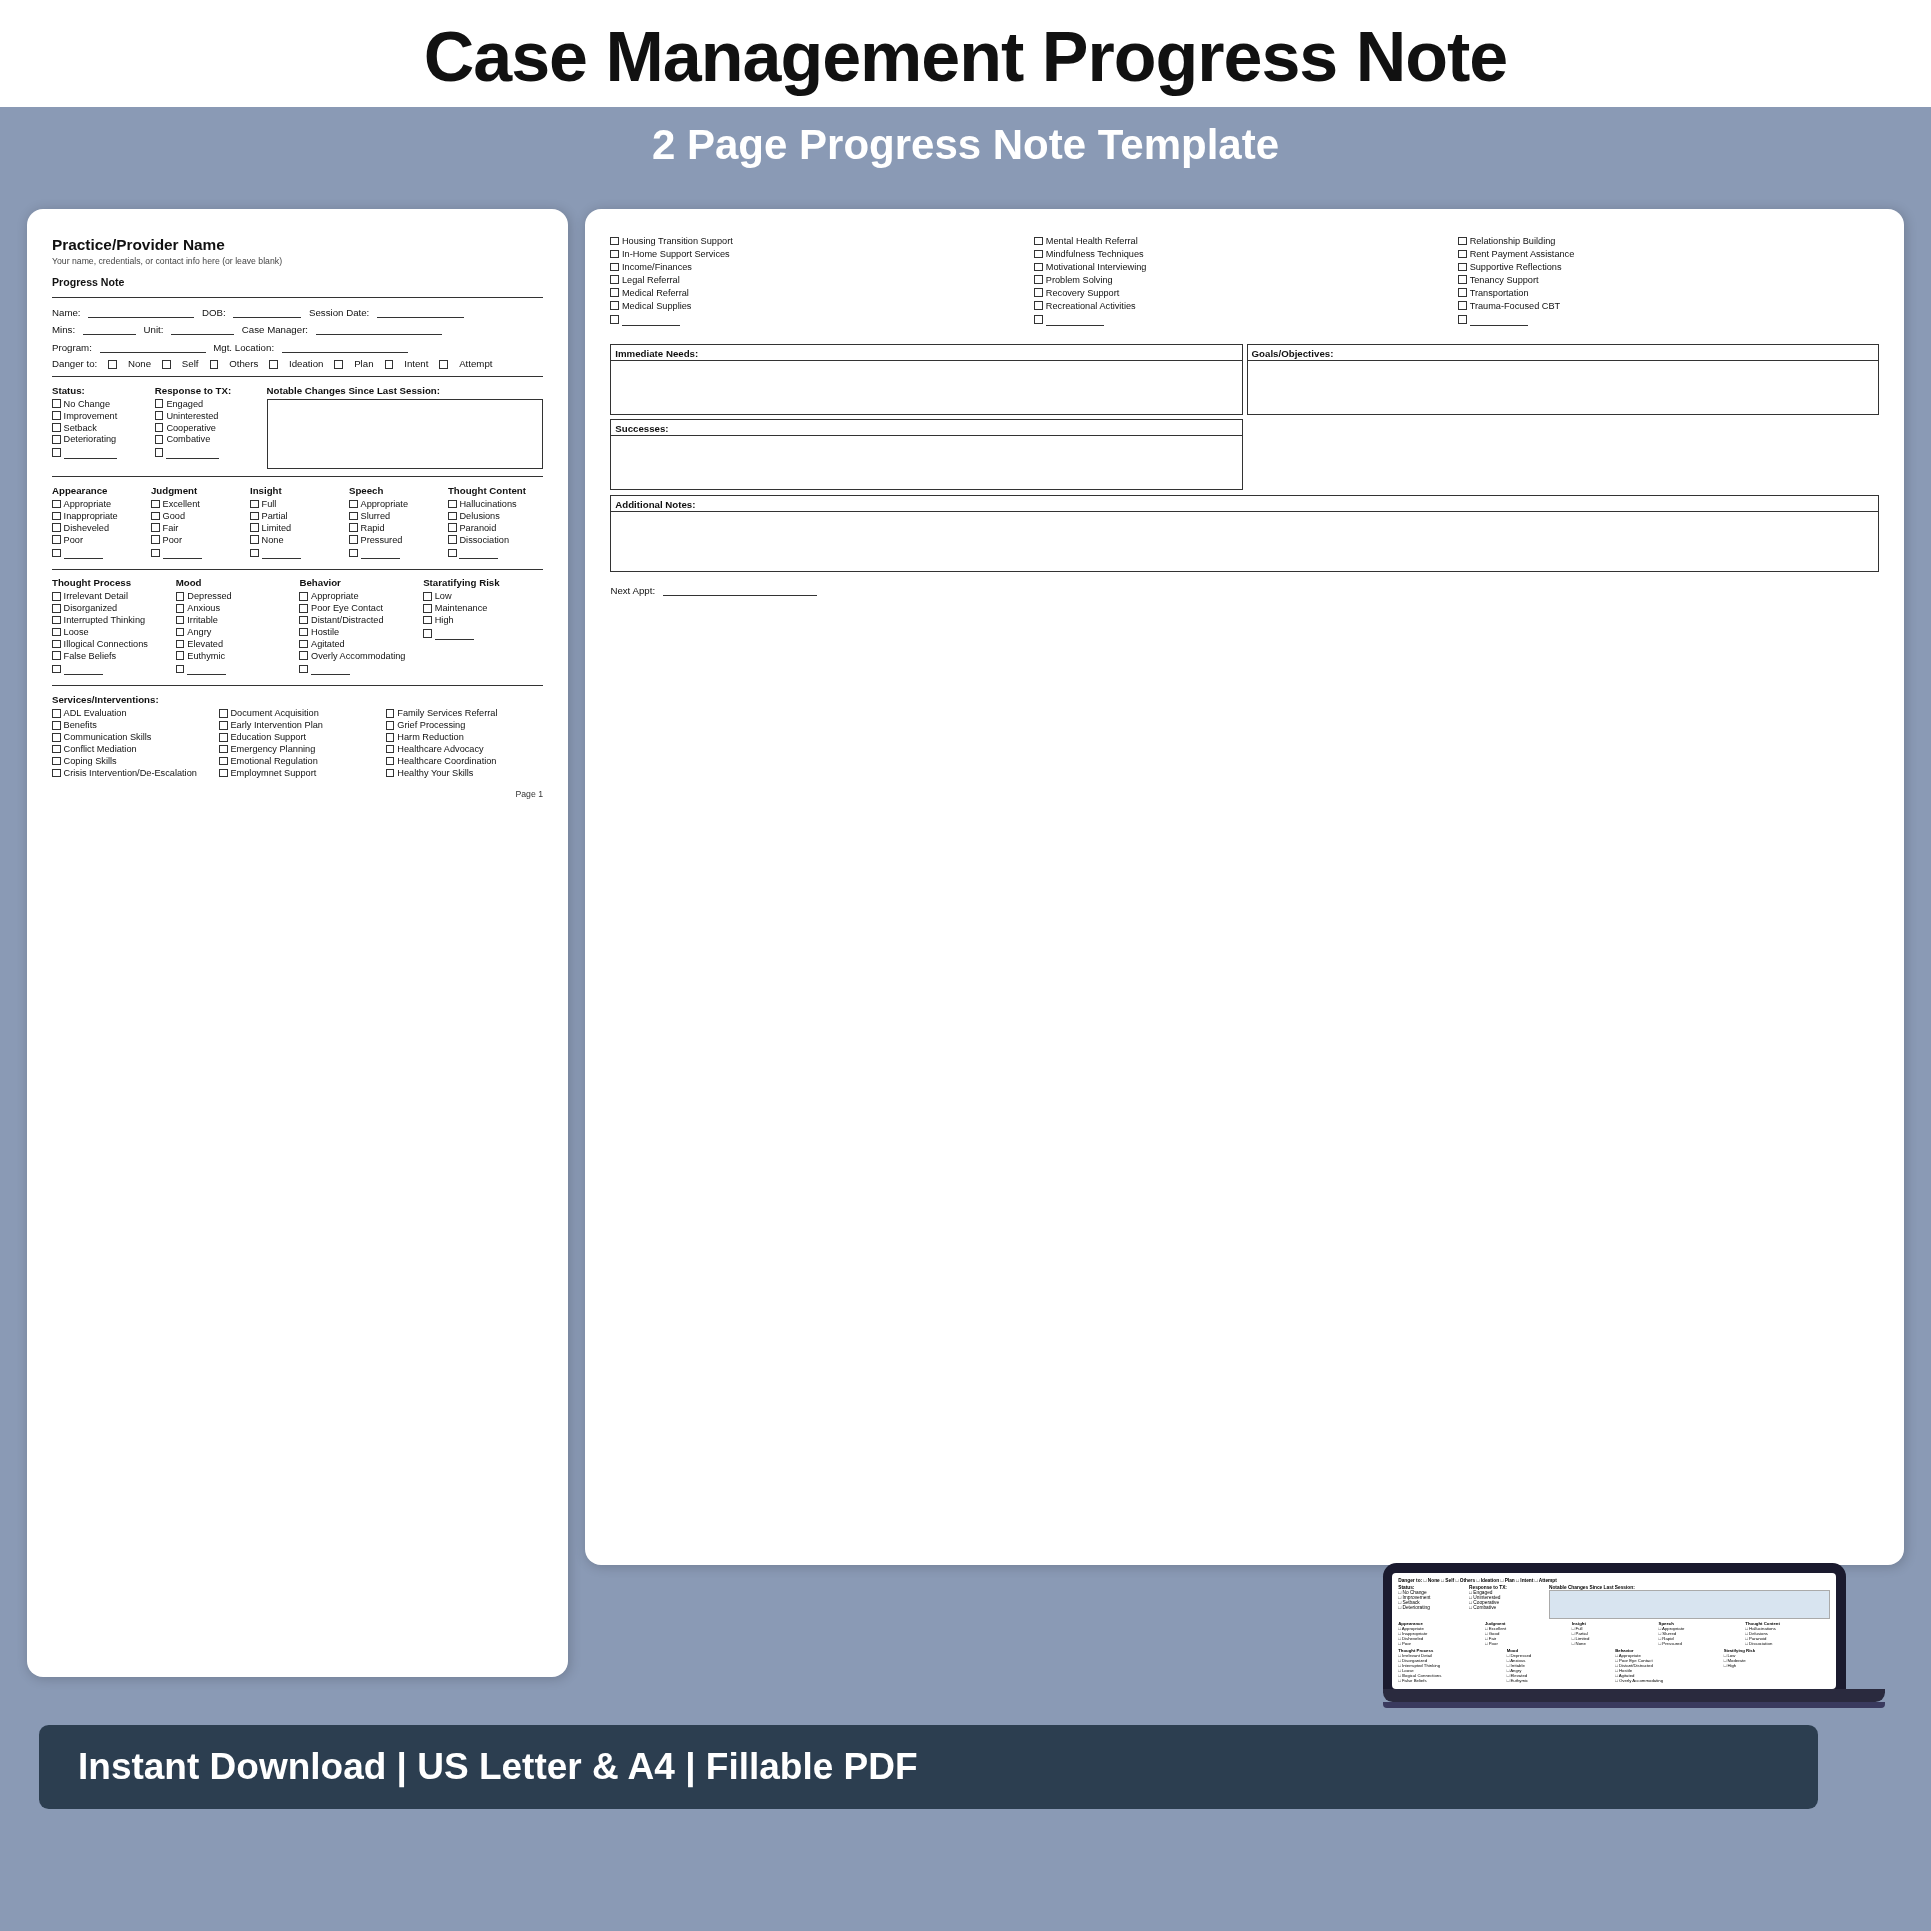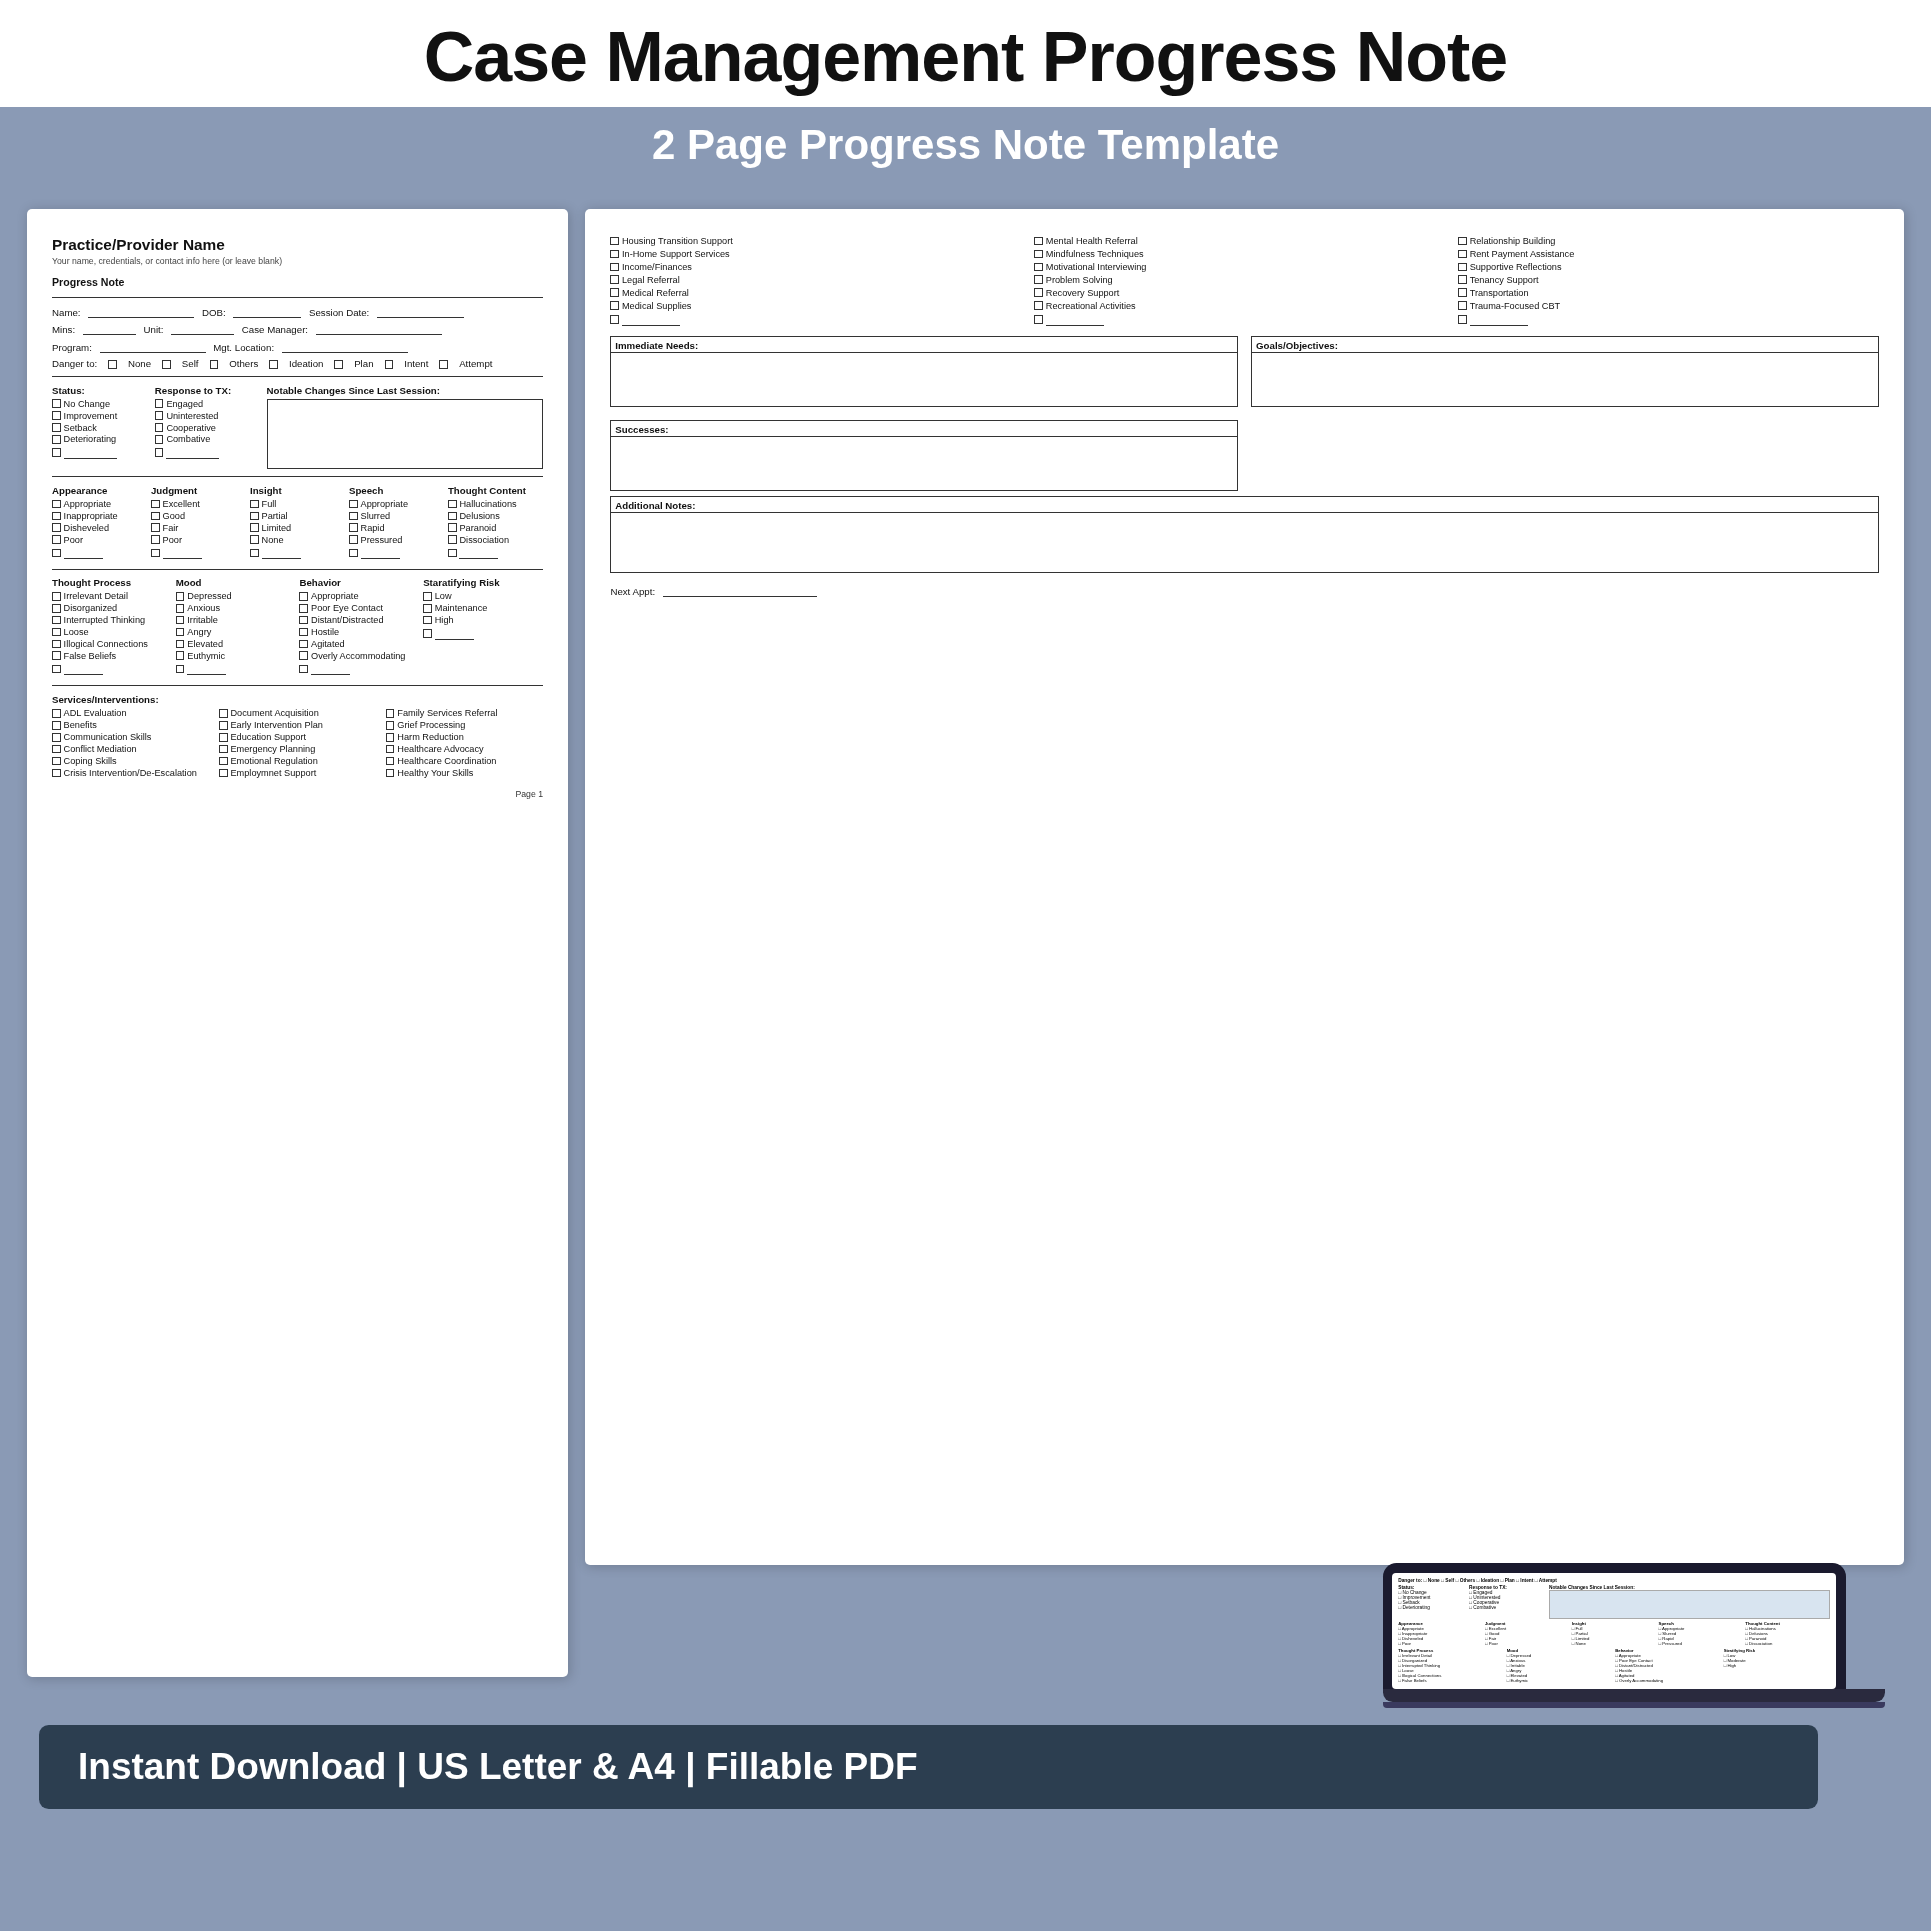--- a/index.html
+++ b/index.html
@@ -52,21 +52,21 @@
     }
     .footer-inner span {
       font-size: 37px;
       font-weight: 700;
       color: #fff;
     }
 
     
     .doc-page {
       background: #fff;
-      border-radius: 5px;
+      border-radius: 16px;
       box-shadow: 1.9px 1.9px 11.6px rgba(0,0,0,0.18);
       padding: 27px 25px 17.4px 25px;
       font-size: 10.6px;
       color: #111;
       overflow: hidden;
     }
     .doc-page-left {
       width: 541px;
       flex-shrink: 0;
       height: 1468px;
@@ -180,22 +180,22 @@
       font-size: 9.2px;
     }
     .right-checkbox-col {
       display: flex;
       flex-direction: column;
       gap: 1px;
     }
     .boxes-grid {
       display: grid;
       grid-template-columns: 1fr 1fr;
-      gap: 13px;
-      margin-top: 8px;
+      gap: 4px;
+      margin-top: 16px;
     }
     .note-box {
       border: 1px solid #333;
       min-height: 68px;
     }
     .note-box-label {
       font-size: 9.7px;
       font-weight: 600;
       padding: 2.9px 3.9px 1px 3.9px;
       border-bottom: 1px solid #333;

